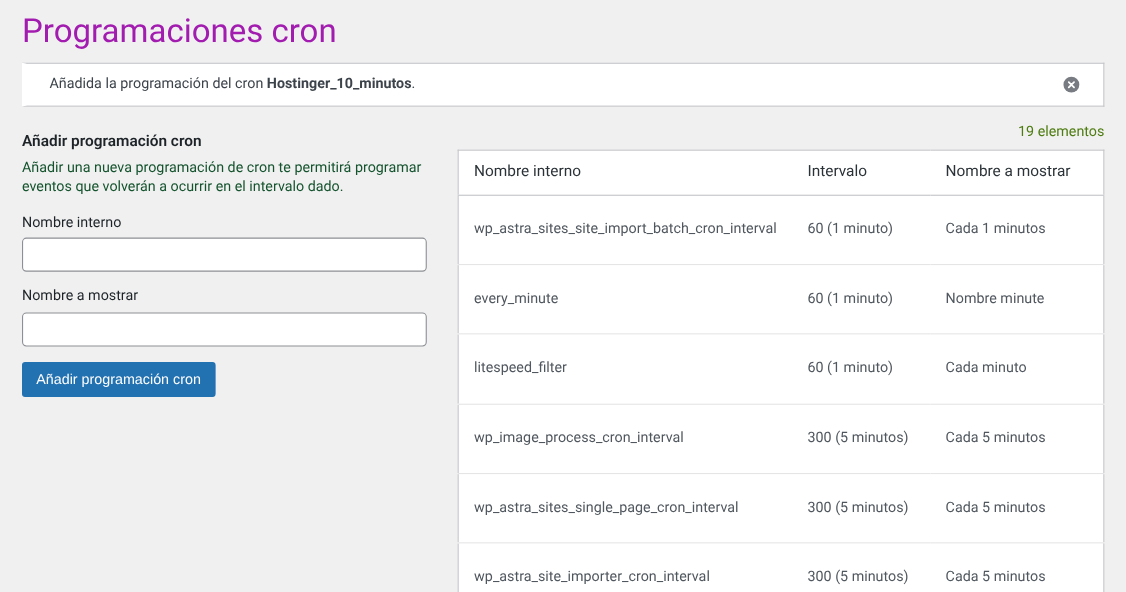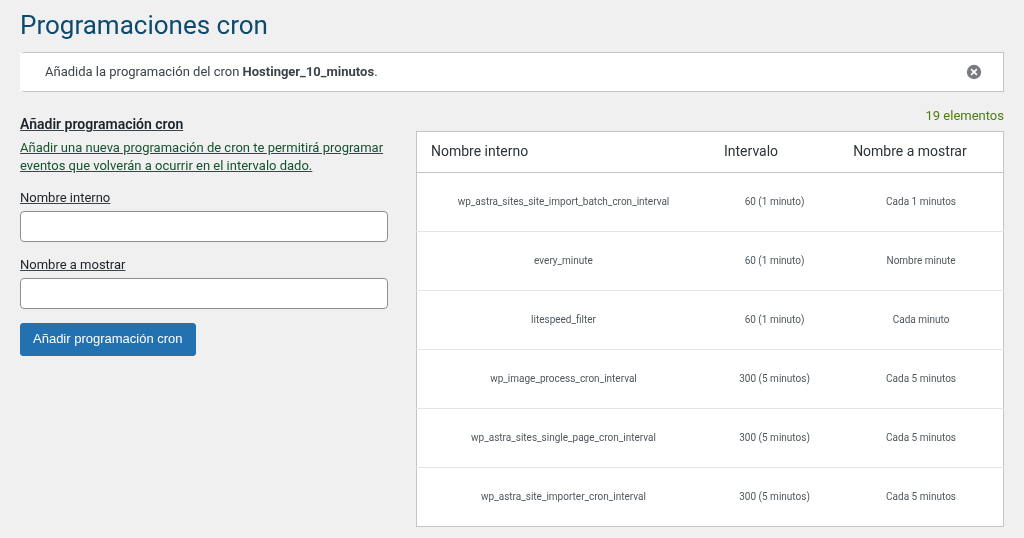--- a/index.html
+++ b/index.html
@@ -6,47 +6,47 @@
   body {
     margin: 0;
     font-family: -apple-system, BlinkMacSystemFont, "Segoe UI", Roboto, Oxygen-Sans, Ubuntu, Cantarell, "Helvetica Neue", sans-serif;
     font-size: 13px;
     color: #3c434a;
     background: #f0f0f1;
     line-height: 1.4;
   }
   .wrap { padding: 0 20px 20px 20px; }
   h1 {
-    font-size: 26px;
+    font-size: 30px;
     font-weight: 400;
     margin: 0;
     padding: 9px 0 4px 0;
     line-height: 1.3;
-    color: #0c4a6e;
+    color: #a21caf;
   }
   .notice {
     background: #fff;
     border: 1px solid #c3c4c7;
     border-left: 4px solid #fff;
     margin: 5px 0 15px 0;
     padding: 10px 21px;
     position: relative;
     display: flex;
     align-items: center;
     justify-content: space-between;
   }
   .notice p { margin: 0; }
   .dismiss {
     cursor: pointer;
     color: #787c82;
     font-size: 16px;
   }
   .dismiss svg { width:16px; height:16px; display:block; }
   .cols { display:flex; align-items:flex-start; margin-top:10px; }
-  .col-left { width:396px; padding-right:28px; flex-shrink:0;text-decoration:underline;}
+  .col-left { width:396px; padding-right:28px; flex-shrink:0;}
   .col-right{ flex:1; }
   .top-right { text-align:right; margin-bottom:6px; color:#4d7c0f;}
   h2 {
     font-size:14px;
     font-weight:600;
     margin: 8px 0 4px 0;
     color: #1d2327;
   }
   .desc { margin: 0 0 14px 0; color:#14532d;}
   .form-row { margin-bottom:14px;}
@@ -79,22 +79,21 @@
     padding:10px 14px;
     border-bottom:1px solid #c3c4c7;
     color:#2c3338;
     font-size:14px;
   }
   table.wp-list tbody td {
     padding:22px 14px;
     border-bottom:1px solid #e5e5e5;
     color:#50575e;
     vertical-align:middle;
-    font-size:10px;
-    text-align:center;
+    font-size:13px;
   }
   table.wp-list tbody tr:last-child td{ border-bottom:none;}
   .col-name{width:50%;}
   .col-interval{width:22%;}
   .col-display{width:28%;}
 </style>
 </head>
 <body>
 
 <div class="wrap">

